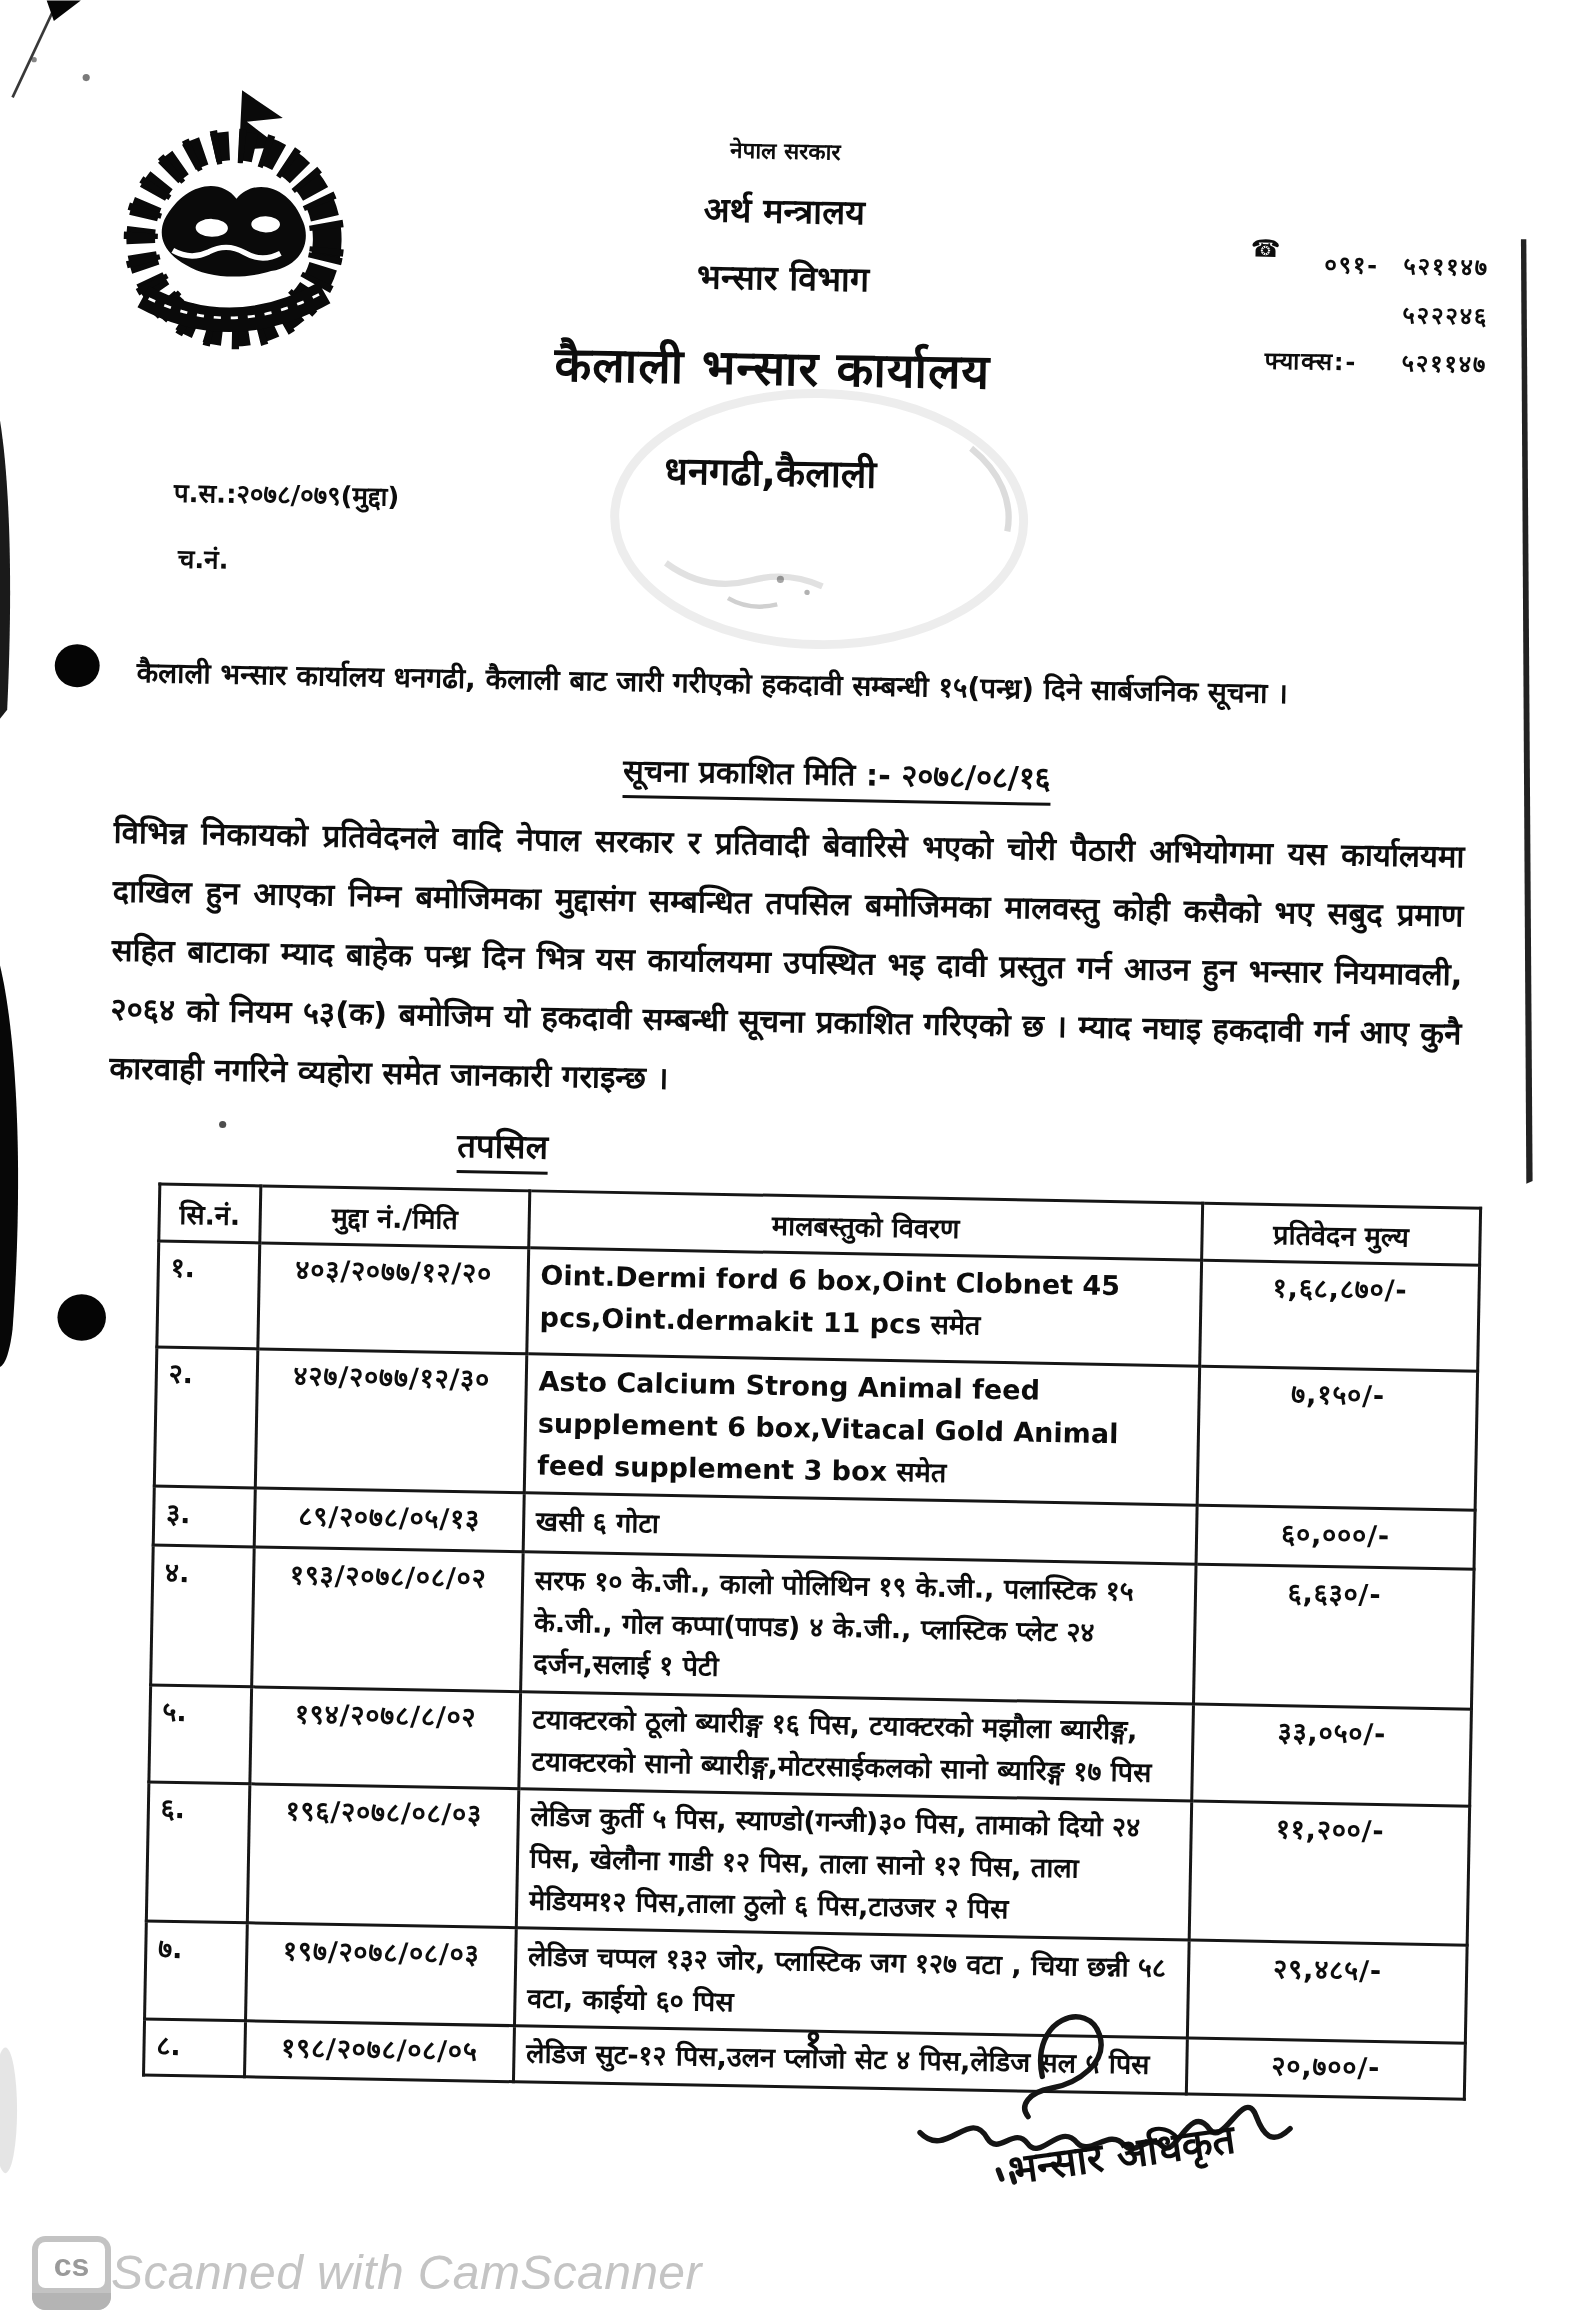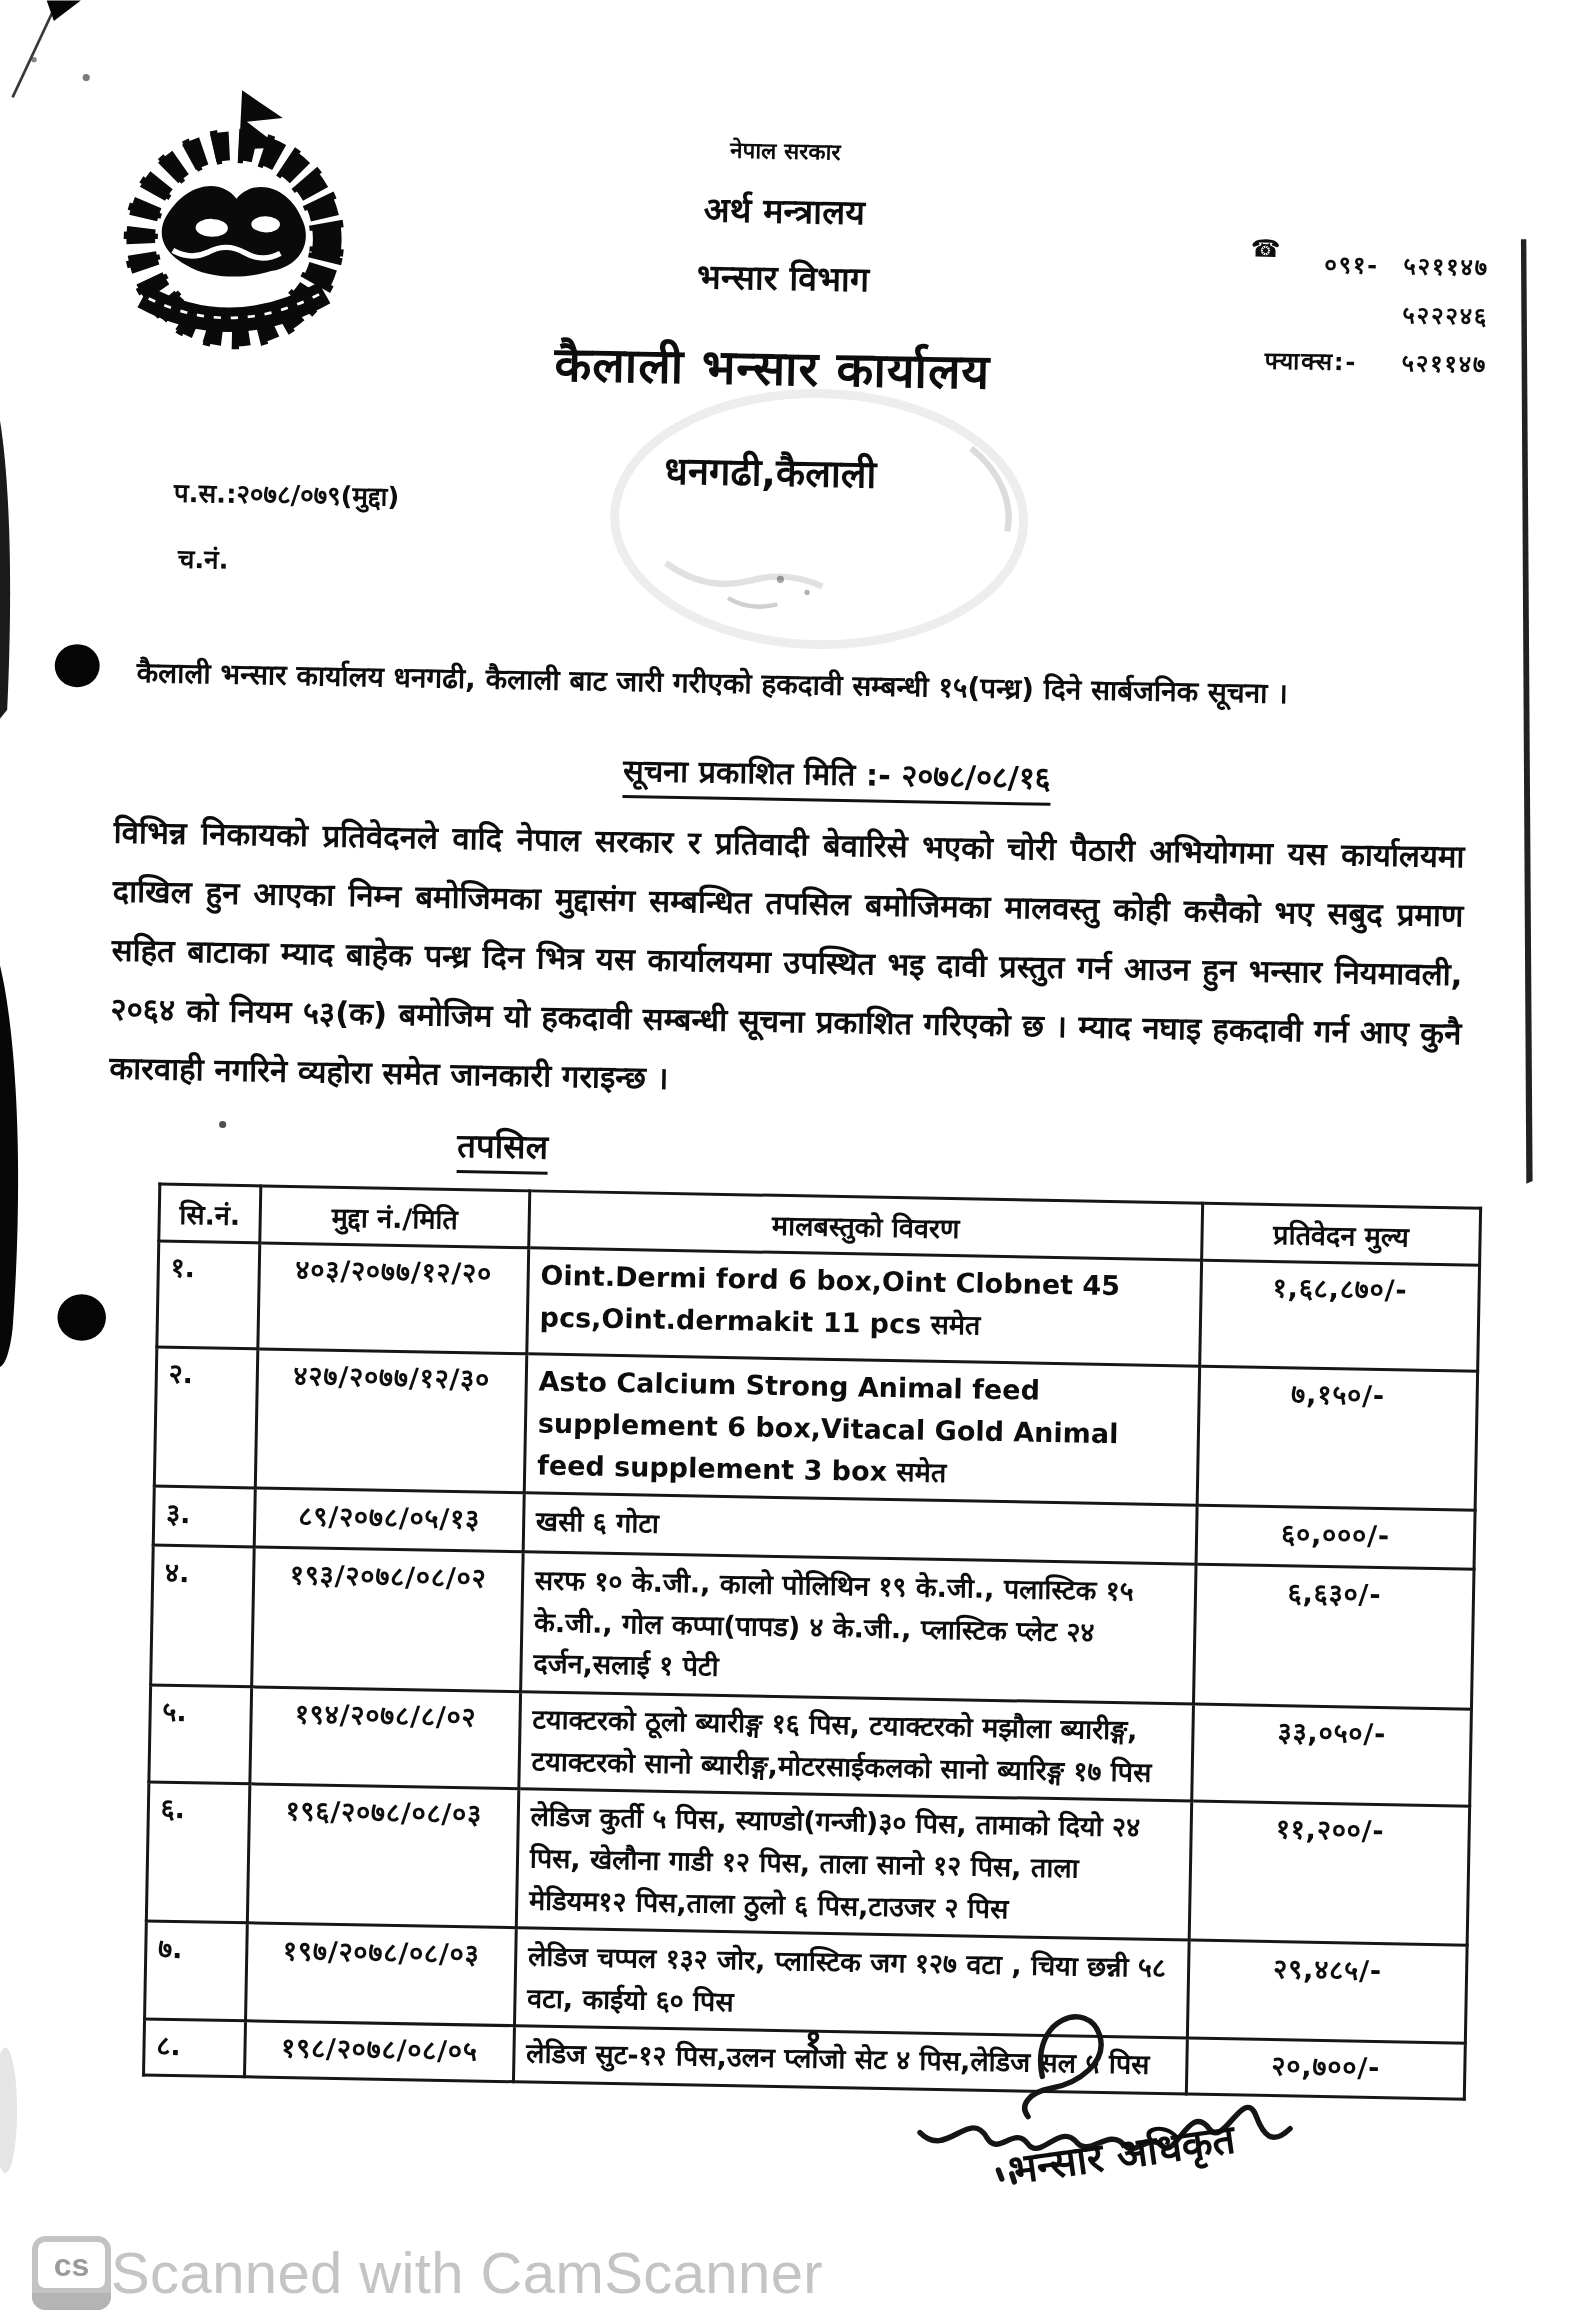--- a/index.html
+++ b/index.html
@@ -82,22 +82,23 @@
     position:absolute; left:6.3px; top:6.3px; right:6.3px; bottom:21.6px;
     background:#ffffff; border-radius:7.2px; display:flex; align-items:center; justify-content:center;
     font-size:32px; font-weight:700; color:#9a9a9a; font-family:"Liberation Sans", sans-serif;
   }
   .cs-strip {
     position:absolute; left:0; bottom:0; width:100%; height:17px;
     background:#b4b4b4; border-radius:0 0 13.5px 13.5px;
   }
   .footer-text {
     position:absolute; left:111px; top:0; height:92px; line-height:92px;
-    font-size:58px; color:#c4c4c4; font-weight:400; font-family:"Liberation Sans", sans-serif;
+    font-size:48px; color:#c4c4c4; font-weight:400; font-family:"Liberation Sans", sans-serif;
     letter-spacing:0.4px;
+    font-style:italic;
   }
   svg { display:block; }
   .noptr { pointer-events:none; }
 </style>
 </head>
 <body>
 
 <div class="page">
 
   <div class="scan">

